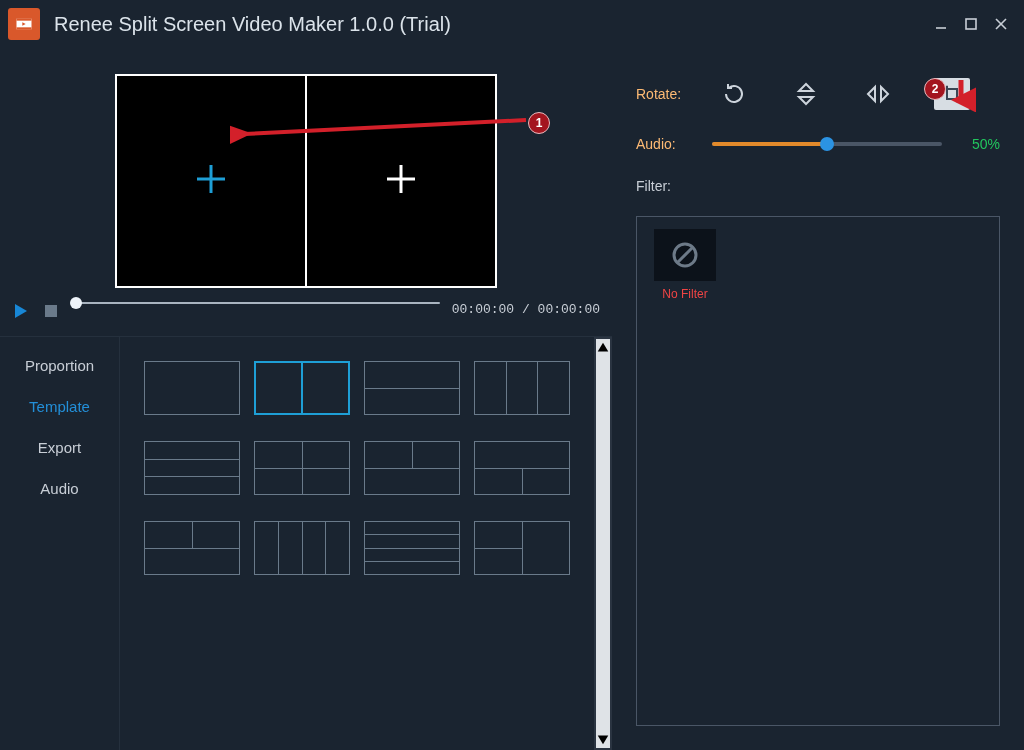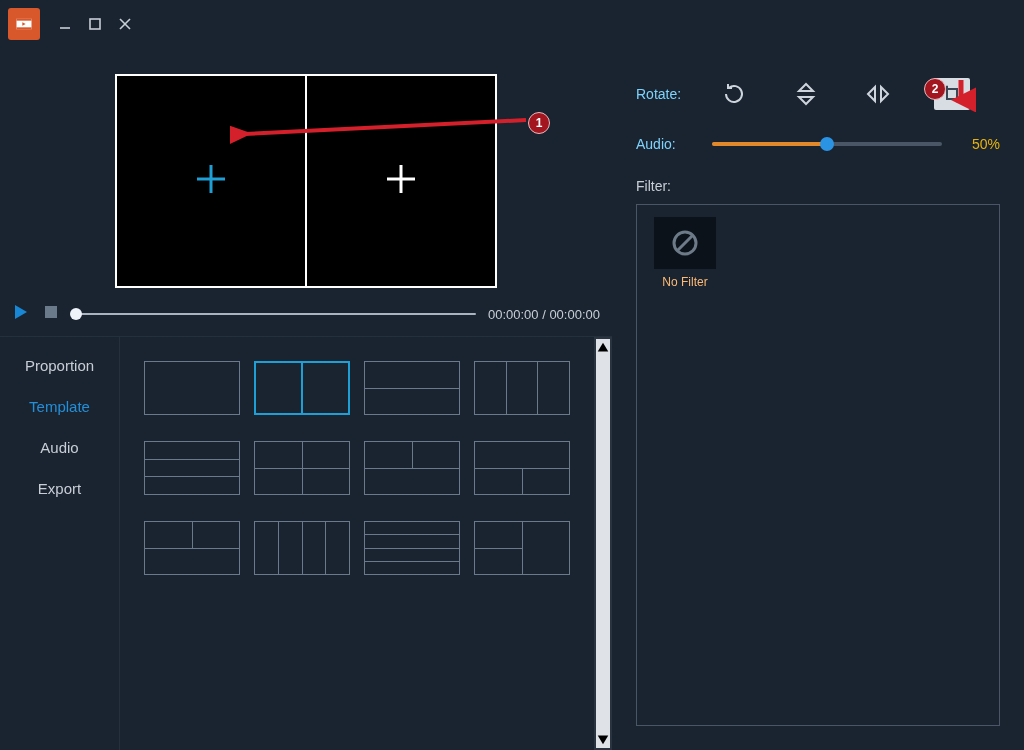--- a/index.html
+++ b/index.html
@@ -34,22 +34,23 @@
   }
   .preview-cell { flex: 1; position: relative; display: flex; align-items: center; justify-content: center; }
   .preview-cell + .preview-cell { border-left: 2px solid #fff; }
   .plus { display: block; }
   .plus svg { stroke-width: 3; fill: none; }
   .plus.teal svg { stroke: #1e9fd6; }
   .plus.white svg { stroke: #fff; }
 
   
   .playback {
-    display: flex; align-items: center; gap: 12px; padding: 14px 12px 10px 12px;
+    display: flex; gap: 12px; padding: 14px 12px 10px 12px;
     height: 48px;
+    font-family: Liberation Mono, monospace;
   }
   .play-btn svg, .stop-btn svg { width: 18px; height: 18px; }
   .play-btn svg { fill: #1887d6; }
   .stop-btn svg { fill: #6a7a8a; }
   .timeline { flex: 1; height: 2px; background: #a9b4c0; position: relative; border-radius: 1px; }
   .timeline::before {
     content: ""; position: absolute; left: -2px; top: 50%; transform: translateY(-50%);
     width: 12px; height: 12px; background: #eef4fa; border-radius: 50%;
   }
   .timecode { font-size: 13px; color: #c8ced6; white-space: nowrap; }
@@ -80,43 +81,43 @@
 
   
   .scrollbar {
     width: 18px; background: #2a3441; display: flex; flex-direction: column; align-items: center; padding: 2px;
   }
   .sb-arrow-box { background:#dfe3e7; width:100%; display:flex; justify-content:center; padding:2px 0;}
   .sb-track { flex: 1; width: 100%; background: #dfe3e7; }
 
   
   .row { display: flex; align-items: center; margin-bottom: 26px; }
-  .row-label { font-size: 14px; color: #7dd3fc; width: 72px; }
+  .row-label { font-size: 14px; color: #fdba74; width: 72px; }
   .rotate-btns { display: flex; gap: 40px; margin-left: 10px; position: relative; }
   .icon-btn { width: 32px; height: 32px; display: flex; align-items: center; justify-content: center; }
   .icon-btn svg { width: 26px; height: 26px; stroke: #cdd4dc; fill: none; stroke-width: 2; }
   .crop-btn { width: 36px; height: 32px; background: #d7dde3; border-radius: 2px; display:flex; align-items:center; justify-content:center;}
   .crop-btn svg { width: 20px; height: 20px; stroke:#3a4654; fill:none; stroke-width:2.4;}
 
   .vol-slider { flex: 1; height: 4px; background: #4a5666; position: relative; border-radius: 2px; margin: 0 14px 0 4px; }
   .vol-fill { position: absolute; left: 0; top: 0; bottom: 0; width: 50%; background: #e28a2b; border-radius: 2px; }
   .vol-thumb {
     position: absolute; left: 50%; top: 50%; transform: translate(-50%, -50%);
     width: 14px; height: 14px; background: #2b93e3; border-radius: 50%;
   }
-  .vol-value { font-size: 14px; color: #eab308; width: 44px; text-align: right; }
-
-  .filter-label { font-size: 14px; color: #c8ced6; margin-bottom: 10px; }
+  .vol-value { font-size: 14px; color: #22c55e; width: 44px; text-align: right; }
+
+  .filter-label { font-size: 14px; color: #c8ced6; margin-bottom: 22px; }
   .filter-box { flex: 1; border: 1px solid #4a5666; padding: 12px; min-height: 420px; }
   .filter-item { width: 72px; display: flex; flex-direction: column; align-items: center; gap: 6px; }
   .filter-thumb {
     width: 62px; height: 52px; background: #0c121a; display: flex; align-items: center; justify-content: center;
   }
   .filter-thumb svg { width: 30px; height: 30px; stroke: #6d7a88; stroke-width: 3; fill: none; }
-  .filter-name { font-size: 12px; color: #fdba74; }
+  .filter-name { font-size: 12px; color: #ef4444; }
 
   
   .badge {
     position: absolute; width: 22px; height: 22px; border-radius: 50%;
     background: #a3151f; border: 1px solid #e9b9bd; color: #fff;
     font-size: 12px; display: flex; align-items: center; justify-content: center;
     font-weight: 600;
   }
   .arrow-annot { position: absolute; pointer-events: none; }
 </style>
@@ -125,20 +126,21 @@
 
 <div class="titlebar">
   <div class="app-logo">
     <svg viewBox="0 0 24 24">
         <rect x="3" y="5" width="18" height="14" rx="1" fill="#fff"></rect>
         <rect x="3" y="5" width="18" height="3" fill="#d9582b"></rect>
         <rect x="3" y="16" width="18" height="3" fill="#d9582b"></rect>
         <polygon points="10,10 10,14 14,12" fill="#d9582b"></polygon>
       </svg>
   </div>
+  <div class="app-title">Renee Split Screen Video Maker 1.0.0 (Trial)</div>
   <div class="win-controls">
     <div class="win-btn">
         <svg viewBox="0 0 14 14">
           <line x1="2" y1="11" x2="12" y2="11"></line>
         </svg>
       </div>
     <div class="win-btn">
         <svg viewBox="0 0 14 14">
           <rect x="2" y="2" width="10" height="10"></rect>
         </svg>
@@ -189,22 +191,22 @@
           </svg>
       </span>
       <div class="timeline"></div>
       <div class="timecode">00:00:00 / 00:00:00</div>
     </div>
 
     <div class="bottom">
       <div class="tabs">
         <div class="tab">Proportion</div>
         <div class="tab active">Template</div>
+        <div class="tab">Export</div>
         <div class="tab">Audio</div>
-        <div class="tab">Export</div>
       </div>
 
       <div class="template-scroll">
         <div class="template-grid">
 
           <div class="tpl"></div>
           <div class="tpl selected">
             <div class="cell" style="flex:1;"></div>
               <div class="cell" style="flex:1;border-left:2px solid #1e9fd6;"></div>
           </div>

